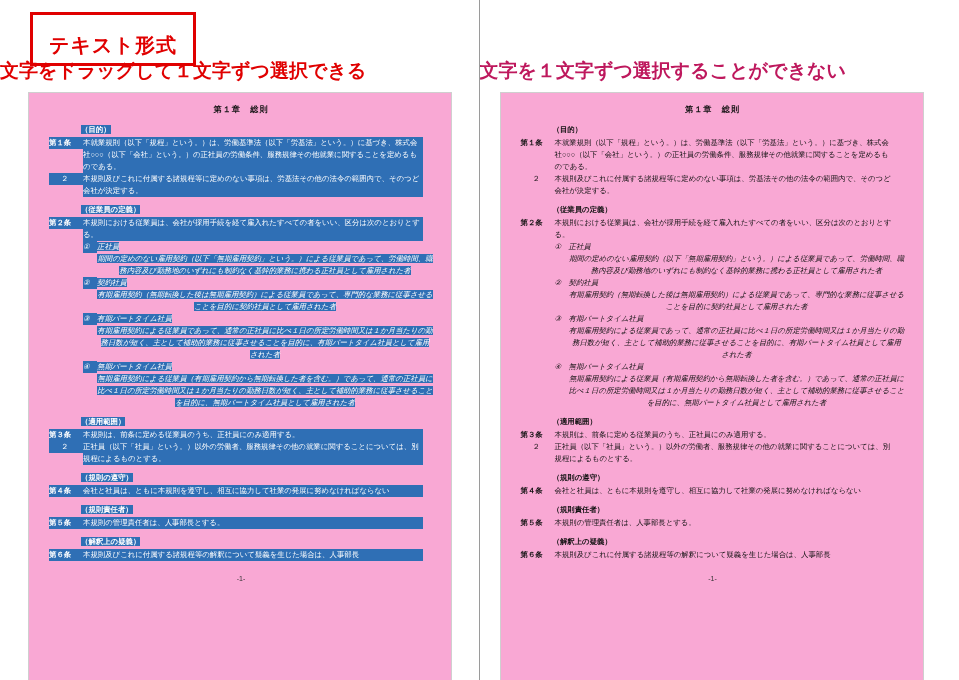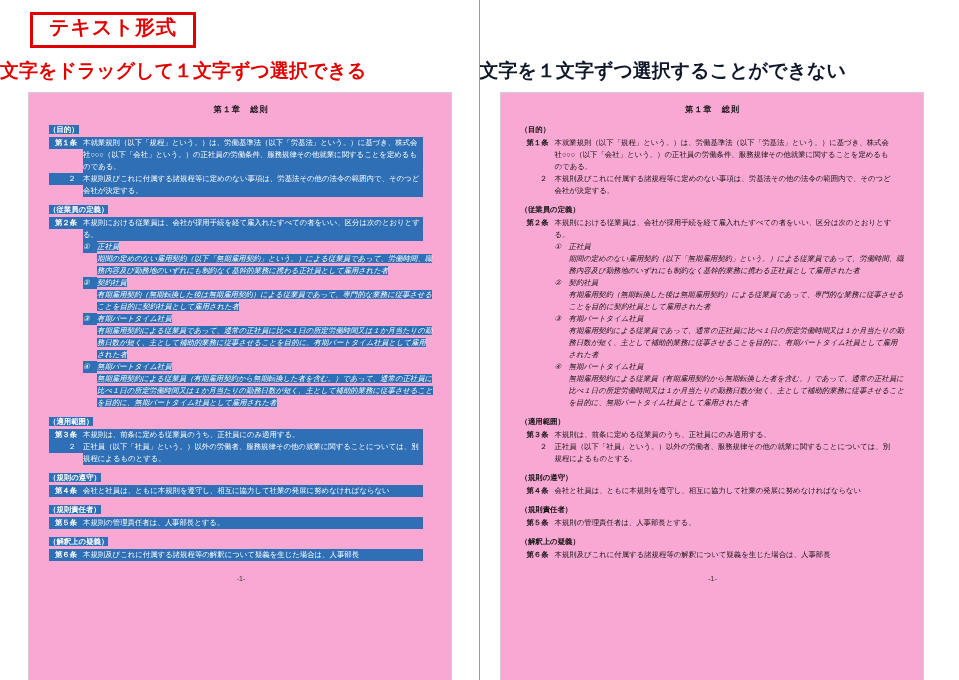--- a/index.html
+++ b/index.html
@@ -38,21 +38,21 @@
   .badge {
     position: absolute;
     top: 12px;
     box-sizing: border-box;
     border: 3px solid #e00000;
     background: #ffffff;
     color: #e00000;
     font-size: 20px;
     font-weight: bold;
     letter-spacing: 1px;
-    padding: 2px 16px 8px 16px;
+    padding: 20px 16px 8px 16px;
     line-height: 1;
     white-space: nowrap;
   }
   .badge.left { left: 30px; }
   .badge.right {
     right: 28px;
     border-color: #1a1ad0;
     color: #1a1ad0;
   }
 
@@ -61,21 +61,21 @@
     position: absolute;
     top: 60px;
     width: 100%;
     text-align: left;
     font-size: 19px;
     font-weight: bold;
     line-height: 1.2;
     white-space: nowrap;
   }
   .caption.left { color: #e00000; }
-  .caption.right { color: #0f172a; }
+  .caption.right { color: #be185d; }
 
   
   .doc {
     position: absolute;
     top: 92px;
     left: 28px;
     width: 424px;
     height: 666px;
     background: #f9a8d4;
     border: 1px solid #cfcfcf;
@@ -93,31 +93,31 @@
     text-align: center;
     font-size: 8.2px;
     font-weight: bold;
     margin-bottom: 8px;
     letter-spacing: 1px;
   }
   .sect-head {
     margin-top: 7px;
     margin-bottom: 1px;
     font-weight: bold;
+    margin-left: 32px;
   }
   .row {
     display: block;
     margin-bottom: 0px;
   }
   .art {
     display: inline-block;
     font-weight: bold;
     width: 34px;
     vertical-align: top;
-    text-align: center;
   }
   .art.num {
     width: 22px;
     padding-left: 12px;
     font-weight: normal;
   }
   .body-txt {
     display: inline-block;
     width: 340px;
     vertical-align: top;
@@ -125,20 +125,21 @@
   .circ {
     display: inline-block;
     width: 14px;
   }
   .itemblock {
     padding-left: 34px;
     font-style: italic;
   }
   .itembody {
     padding-left: 14px;
+    text-align: center;
   }
   .pagenum {
     text-align: center;
     font-size: 7px;
     margin-top: 12px;
     color: #333;
   }
 
   
   .sel {

